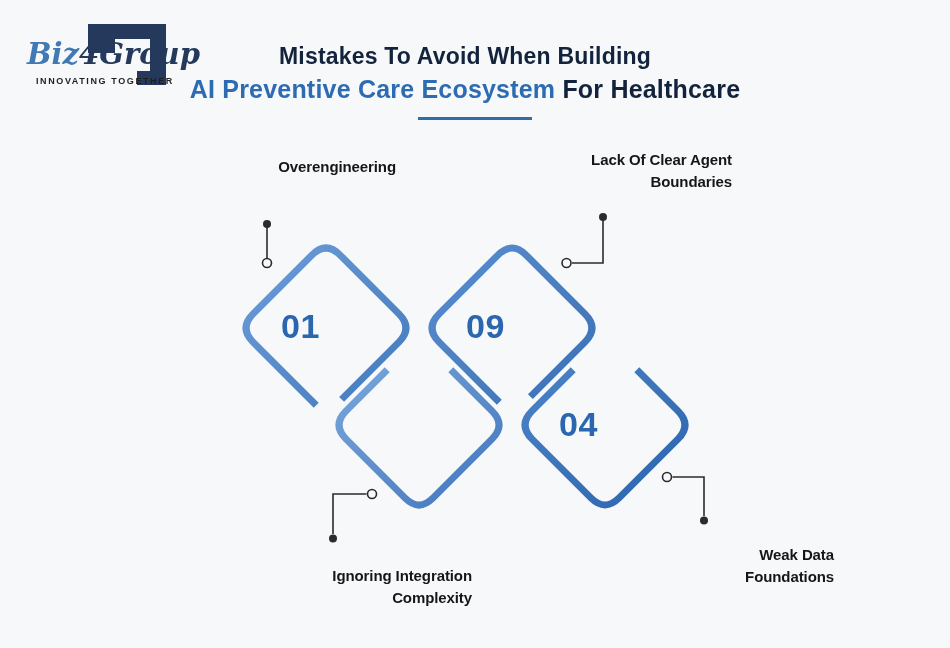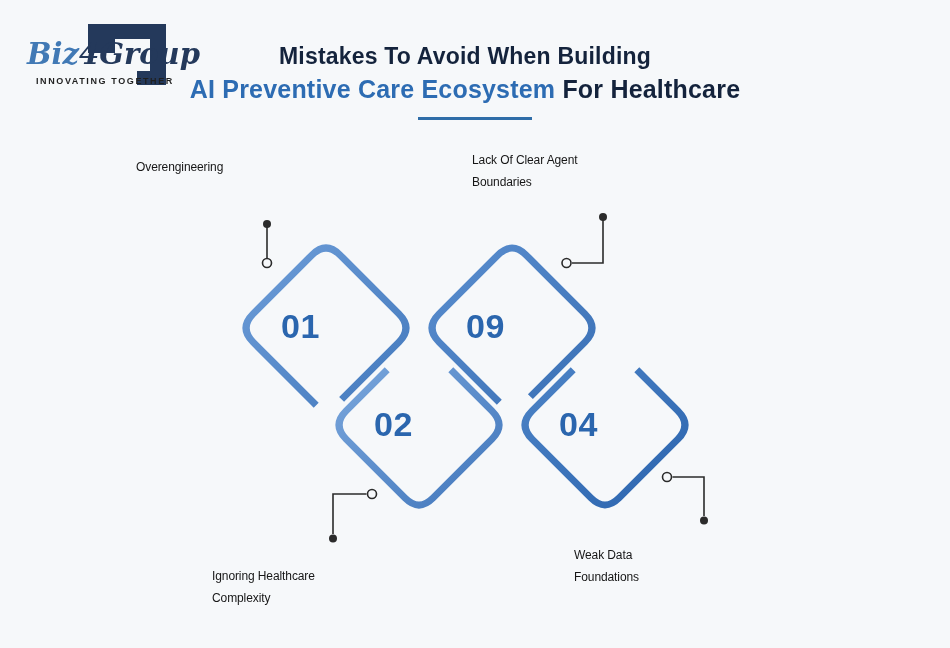--- a/index.html
+++ b/index.html
@@ -46,22 +46,22 @@
   }
 
   
   svg#diagram{position:absolute;left:0;top:0;}
   .num{
     position:absolute;width:90px;height:40px;
     font-size:34px;line-height:40px;font-weight:bold;letter-spacing:.5px;
     color:var(--number-blue,#2B66AE);
   }
   .dlabel{
-    position:absolute;width:260px;text-align:left;
-    font-size:12px;line-height:22px;font-weight:normal;
+    position:absolute;width:260px;text-align:right;
+    font-size:15px;line-height:22px;font-weight:bold;
     color:var(--label-dark,#161616);letter-spacing:-.1px;
   }
   #num-01{left:281px;top:306px;}
   #num-02{left:374px;top:404px;}
   #num-03{left:466px;top:306px;}
   #num-04{left:559px;top:404px;}
   #label-01{left:136px;top:156px;}
   #label-02{left:212px;top:565px;}
   #label-03{left:472px;top:149px;}
   #label-04{left:574px;top:544px;}
@@ -125,29 +125,28 @@
         <circle cx="372" cy="494" r="4.5" fill="#F6F8FA" stroke="#2B2B2B" stroke-width="1.6"></circle>
       </g>
       <g>
         <path d="M672.5,477 L704,477 L704,516" fill="none" stroke="#2B2B2B" stroke-width="1.6"></path>
         <circle cx="704" cy="520.5" r="4" fill="#2B2B2B"></circle>
         <circle cx="667" cy="477" r="4.5" fill="#F6F8FA" stroke="#2B2B2B" stroke-width="1.6"></circle>
       </g>
     </svg>
 
   <div class="num" id="num-01">01</div>
-  <div class="num" id="num-02">02</div>
   <div class="num" id="num-03">09</div>
   <div class="num" id="num-04">04</div>
 
   <div class="dlabel" id="label-01">
     <div>Overengineering</div>
   </div>
   <div class="dlabel" id="label-02">
-    <div>Ignoring Healthcare</div>
+    <div>Ignoring Integration</div>
     <div>Complexity</div>
   </div>
   <div class="dlabel" id="label-03">
     <div>Lack Of Clear Agent</div>
     <div>Boundaries</div>
   </div>
   <div class="dlabel" id="label-04">
     <div>Weak Data</div>
     <div>Foundations</div>
   </div>

